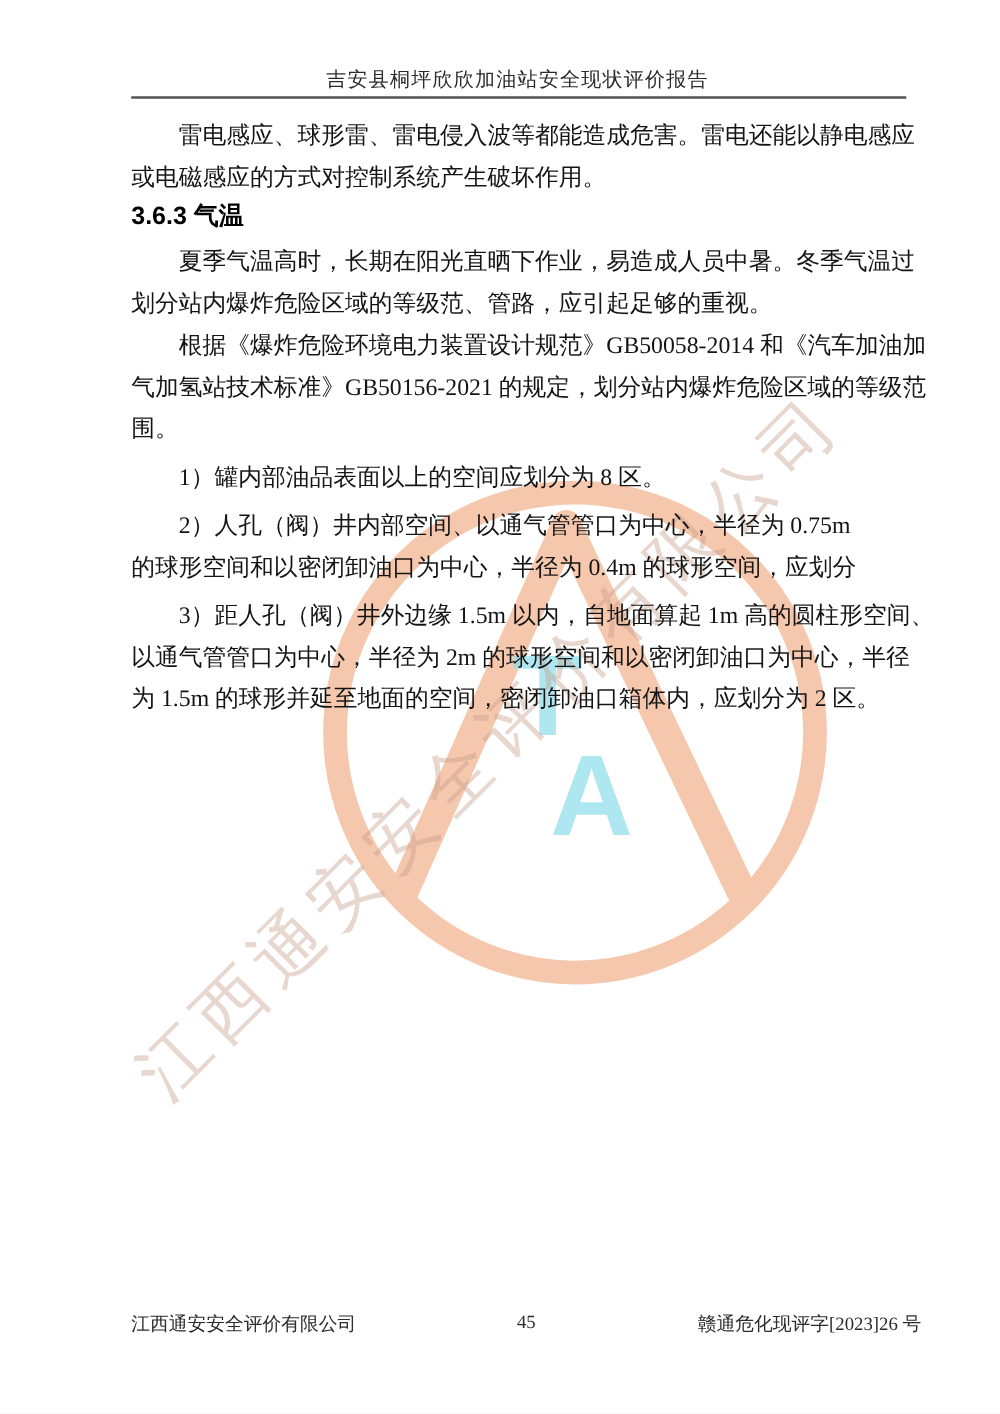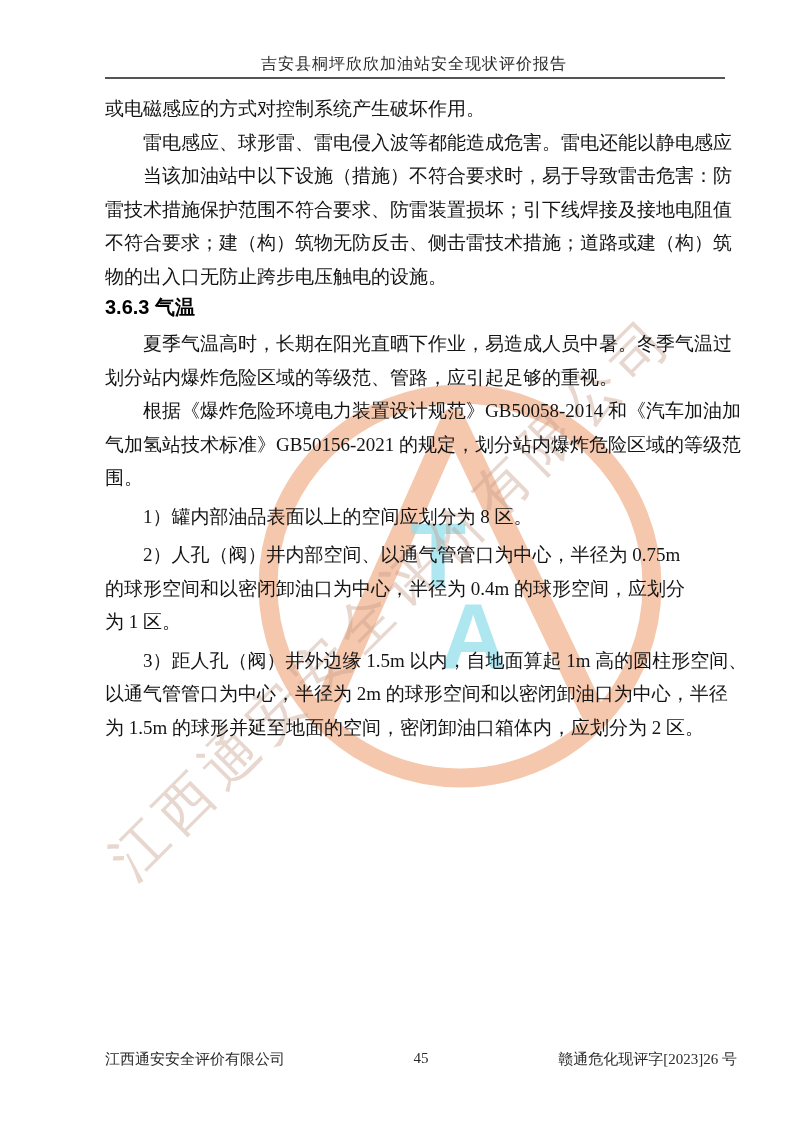--- a/index.html
+++ b/index.html
@@ -85,46 +85,39 @@
   </svg>
 
   <div class="wm-diagonal">江西通安安全评价有限公司</div>
 
 
   <div class="header-title">吉安县桐坪欣欣加油站安全现状评价报告</div>
   <div class="header-rule"></div>
 
   <div class="doc-body">
       <div class="para ">
+        <div class="line first">雷电感应、球形雷、雷电侵入波等都能造成危害。雷电还能以静电感应</div>
         <div class="line">或电磁感应的方式对控制系统产生破坏作用。</div>
-        <div class="line first">雷电感应、球形雷、雷电侵入波等都能造成危害。雷电还能以静电感应</div>
-      </div>
-      <div class="para ">
-        <div class="line first">当该加油站中以下设施（措施）不符合要求时，易于导致雷击危害：防</div>
-        <div class="line">雷技术措施保护范围不符合要求、防雷装置损坏；引下线焊接及接地电阻值</div>
-        <div class="line">不符合要求；建（构）筑物无防反击、侧击雷技术措施；道路或建（构）筑</div>
-        <div class="line">物的出入口无防止跨步电压触电的设施。</div>
       </div>
       <div class="heading hei">3.6.3 气温</div>
       <div class="para ">
         <div class="line first">夏季气温高时，长期在阳光直晒下作业，易造成人员中暑。冬季气温过</div>
         <div class="line">划分站内爆炸危险区域的等级范、管路，应引起足够的重视。</div>
       </div>
       <div class="para ">
         <div class="line first">根据《爆炸危险环境电力装置设计规范》GB50058-2014 和《汽车加油加</div>
         <div class="line">气加氢站技术标准》GB50156-2021 的规定，划分站内爆炸危险区域的等级范</div>
         <div class="line">围。</div>
       </div>
       <div class="para spaced-sm">
         <div class="line first">1）罐内部油品表面以上的空间应划分为 8 区。</div>
       </div>
       <div class="para spaced-sm">
         <div class="line first">2）人孔（阀）井内部空间、以通气管管口为中心，半径为 0.75m</div>
         <div class="line">的球形空间和以密闭卸油口为中心，半径为 0.4m 的球形空间，应划分</div>
-        <div class="line">为 1 区。</div>
       </div>
       <div class="para spaced-sm">
         <div class="line first">3）距人孔（阀）井外边缘 1.5m 以内，自地面算起 1m 高的圆柱形空间、</div>
         <div class="line">以通气管管口为中心，半径为 2m 的球形空间和以密闭卸油口为中心，半径</div>
         <div class="line">为 1.5m 的球形并延至地面的空间，密闭卸油口箱体内，应划分为 2 区。</div>
       </div>
     </div>
 
   <div class="footer">
     <span>江西通安安全评价有限公司</span>

